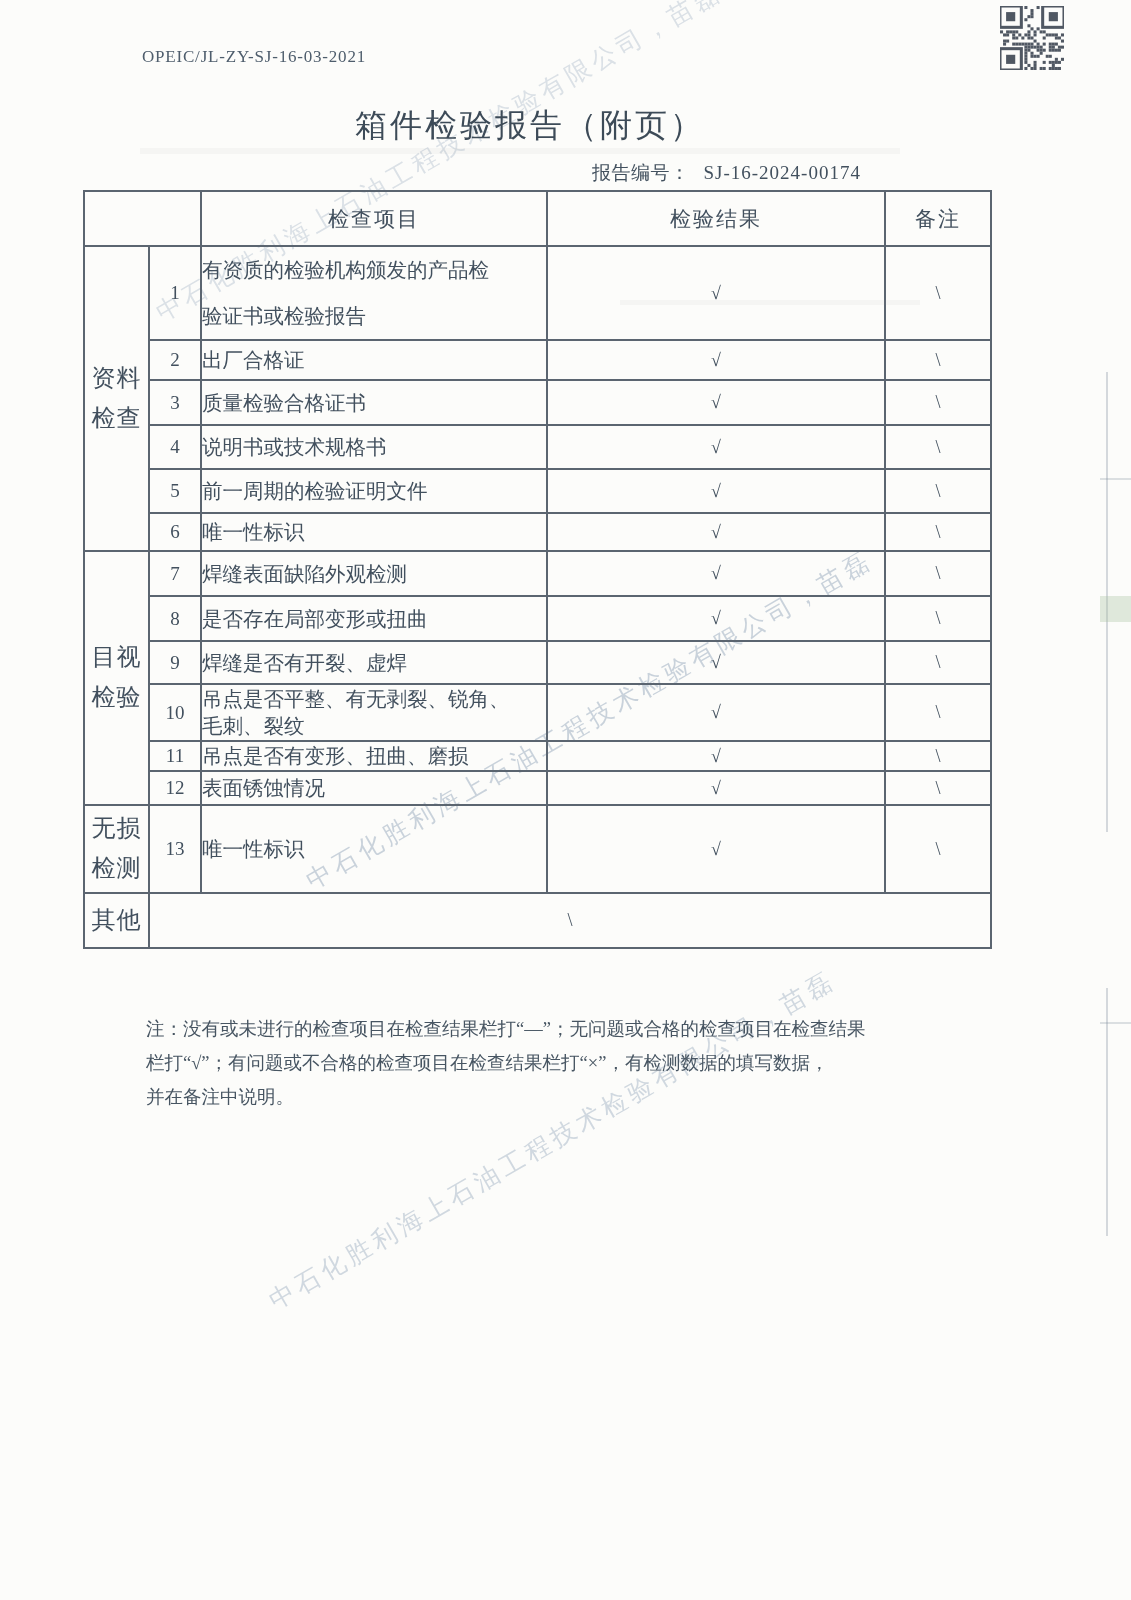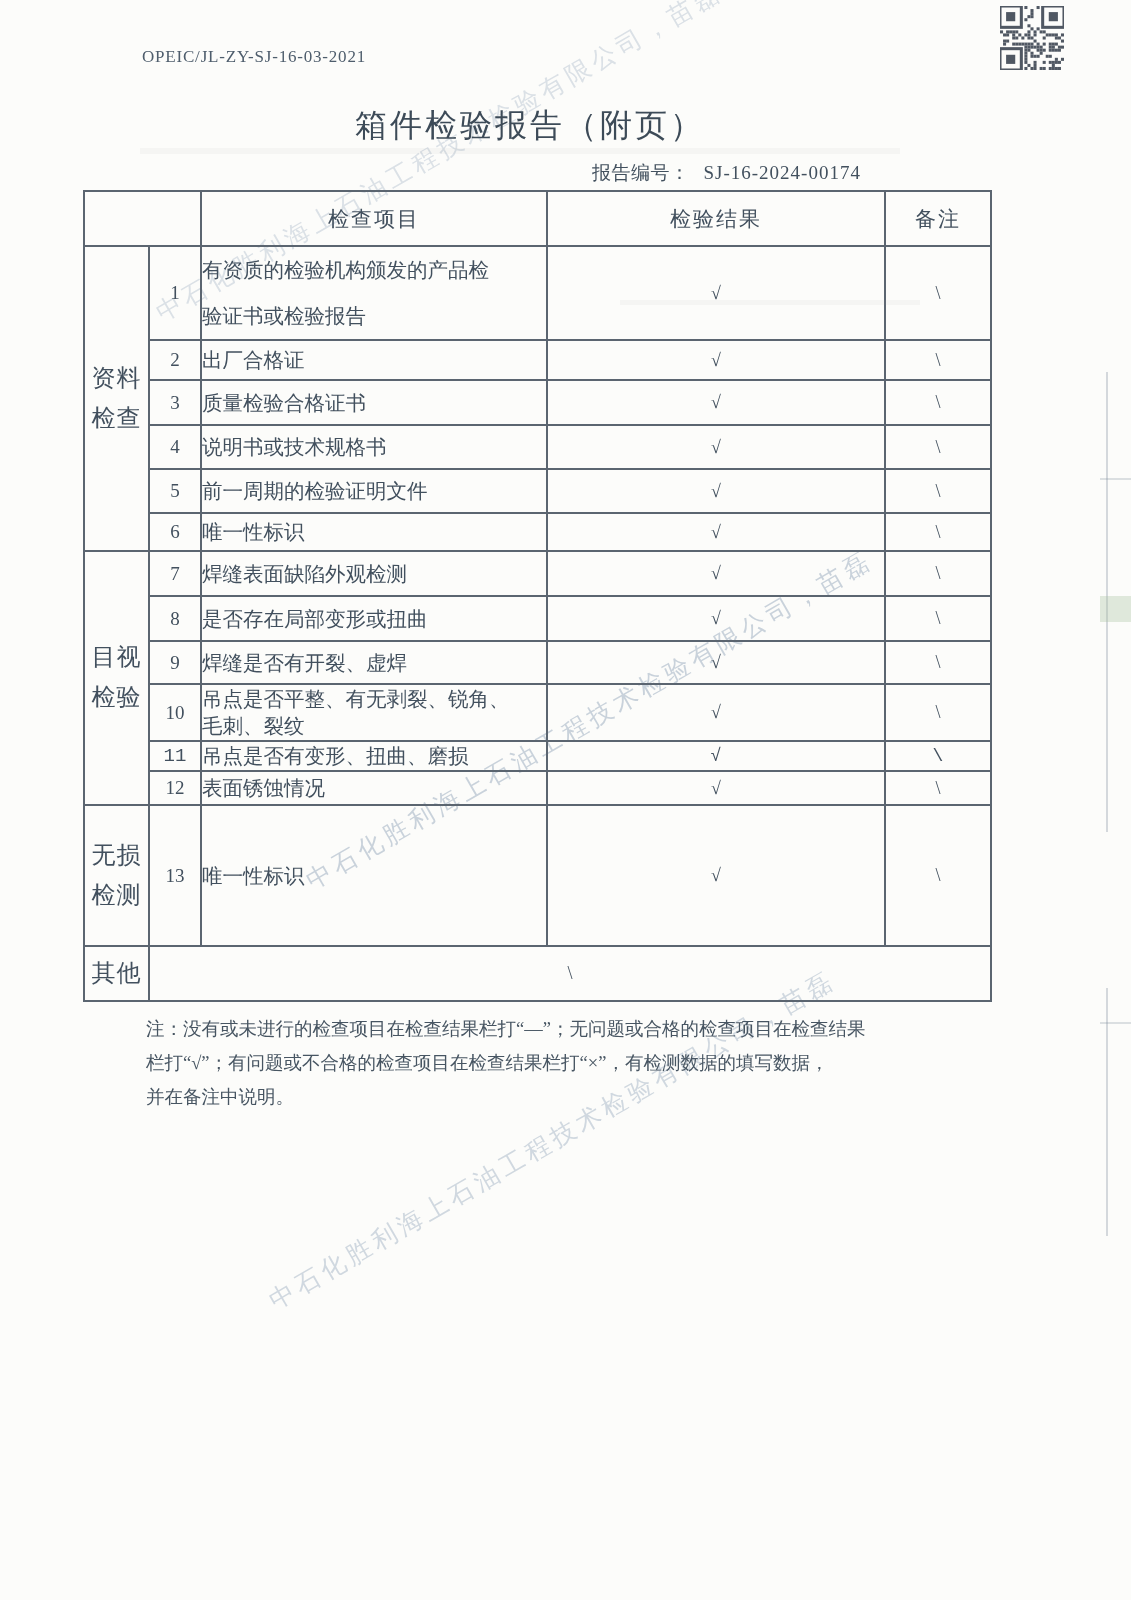--- a/index.html
+++ b/index.html
@@ -279,33 +279,33 @@
           <td class="cell-result">√</td>
           <td class="cell-remark">\</td>
         </tr>
         <tr style="height: 57px;">
           <td class="cell-num">10</td>
           <td class="cell-item" style="line-height: 27px;">吊点是否平整、有无剥裂、锐角、
 毛刺、裂纹</td>
           <td class="cell-result">√</td>
           <td class="cell-remark">\</td>
         </tr>
-        <tr style="height: 28px; font-family: Liberation Mono, monospace;">
+        <tr style="height: 28px;">
           <td class="cell-num">11</td>
           <td class="cell-item">吊点是否有变形、扭曲、磨损</td>
           <td class="cell-result">√</td>
           <td class="cell-remark">\</td>
         </tr>
         <tr style="height: 34px;">
           <td class="cell-num">12</td>
           <td class="cell-item">表面锈蚀情况</td>
           <td class="cell-result">√</td>
           <td class="cell-remark">\</td>
         </tr>
-        <tr style="height: 141px;">
+        <tr style="height: 88px;">
           <td class="group-cell" rowspan="1">无损
 检测</td>
           <td class="cell-num">13</td>
           <td class="cell-item">唯一性标识</td>
           <td class="cell-result">√</td>
           <td class="cell-remark">\</td>
         </tr>
         <tr style="height: 55px; padding-left: 31px;">
           <td class="group-cell">其他</td>
           <td class="merged-cell" colspan="4">\</td>

